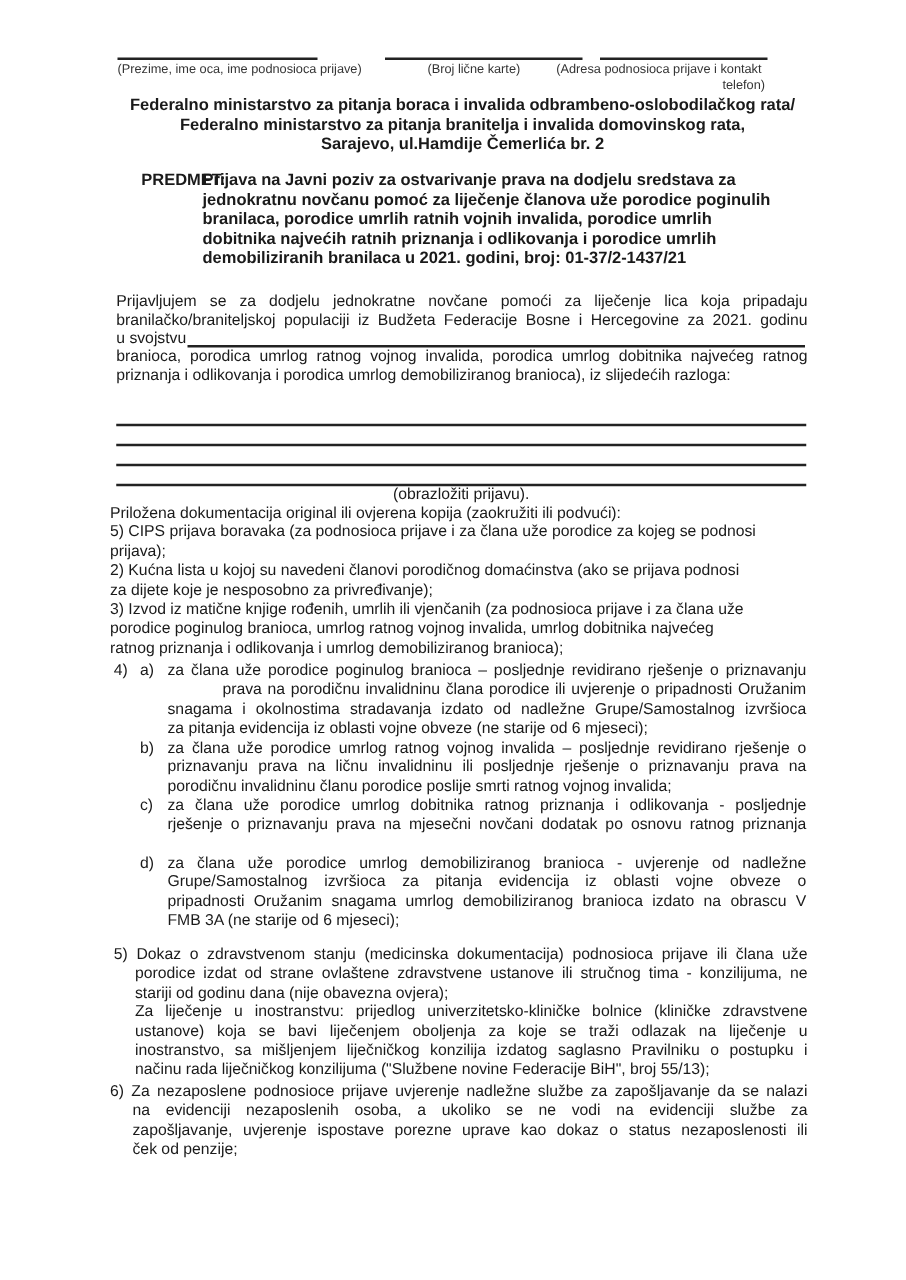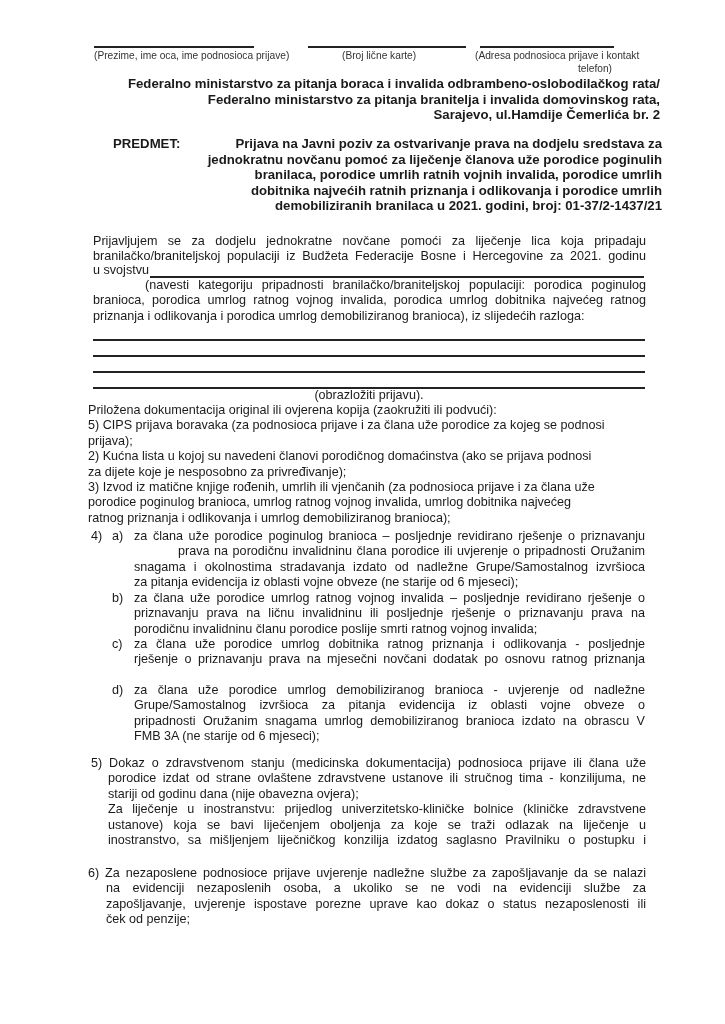--- a/index.html
+++ b/index.html
@@ -6,38 +6,38 @@
   body {
     width: 725px; height: 1024px; background: #ffffff; overflow: hidden;
     font-family: "Liberation Sans", sans-serif; color: #1a1a1a;
     position: relative;
   }
   .page { position: absolute; left: 0; top: 0; width: 725px; height: 1024px; }
   .abs { position: absolute; }
   .hline { position: absolute; height: 1.5px; background: #222; }
   .cap { position: absolute; font-size: 10.2px; color: #333; white-space: nowrap; }
   .center { text-align: center; }
-  .bold { font-weight: bold; text-align: right; }
+  .bold { font-weight: bold; }
   .t12 { font-size: 12.6px; line-height: 15.4px; }
   .t13 { font-size: 13.2px; line-height: 15.5px; }
   .just { text-align: justify; }
   .label { position: absolute; white-space: nowrap; }
 </style>
 </head>
 <body>
 
 <div class="page">
 
   <div class="hline" style="left:94px; top:46px; width:160px;"></div>
   <div class="hline" style="left:308px; top:46px; width:158px;"></div>
   <div class="hline" style="left:480px; top:46px; width:134px;"></div>
 
   <div class="cap" style="left:94px; top:50px;">(Prezime, ime oca, ime podnosioca prijave)</div>
   <div class="cap" style="left:342px; top:50px;">(Broj lične karte)</div>
-  <div class="cap" style="left:445px; top:50px;margin-left:30px;">(Adresa podnosioca prijave i kontakt</div>
+  <div class="cap" style="left:445px; top:50px;">(Adresa podnosioca prijave i kontakt</div>
   <div class="cap" style="left:578px; top:63px;">telefon)</div>
 
   <div class="abs center bold t13" style="left:80px; top:76px; width:580px;">
     <div>Federalno ministarstvo za pitanja boraca i invalida odbrambeno-oslobodilačkog rata/</div>
     <div>Federalno ministarstvo za pitanja branitelja i invalida domovinskog rata,</div>
     <div>Sarajevo, ul.Hamdije Čemerlića br. 2</div>
   </div>
 
   <div class="label bold t13" style="left:91px; top:136px;padding-left:22px;">PREDMET:</div>
   <div class="abs bold t13" style="left:162px; top:136px; width:500px;">
@@ -49,21 +49,20 @@
   </div>
 
   <div class="abs t12" style="left:93px; top:234px; width:553px;">
     <div class="just lastjust" style="text-align-last: justify;">Prijavljujem se za dodjelu jednokratne novčane pomoći za liječenje lica koja pripadaju</div>
     <div class="just" style="text-align-last: justify;">branilačko/braniteljskoj populaciji iz Budžeta Federacije Bosne i Hercegovine za 2021. godinu</div>
   </div>
   <div class="label t12" style="left:93px; top:263px;">u svojstvu</div>
   <div class="hline" style="left:150px; top:276px; width:494px;"></div>
 
   <div class="abs t12" style="left:93px; top:278px; width:553px;">
-    <div style="padding-left:52px; text-align:justify; text-align-last:justify;">(navesti kategoriju pripadnosti branilačko/braniteljskoj populaciji: porodica poginulog</div>
     <div style="text-align:justify; text-align-last:justify;">branioca, porodica umrlog ratnog vojnog invalida, porodica umrlog dobitnika najvećeg ratnog</div>
     <div>priznanja i odlikovanja i porodica umrlog demobiliziranog branioca), iz slijedećih razloga:</div>
   </div>
 
   <div class="hline" style="left:93px; top:339px; width:552px;"></div>
   <div class="hline" style="left:93px; top:355px; width:552px;"></div>
   <div class="hline" style="left:93px; top:371px; width:552px;"></div>
   <div class="hline" style="left:93px; top:387px; width:552px;"></div>
   <div class="abs center t12" style="left:93px; top:388px; width:552px;">(obrazložiti prijavu).</div>
 
@@ -116,20 +115,21 @@
     <div>FMB 3A (ne starije od 6 mjeseci);</div>
   </div>
 
   <div class="abs t12" style="left:91px; top:756px; width:555px;">
     <div style="text-align:justify; text-align-last:justify;">5) Dokaz o zdravstvenom stanju (medicinska dokumentacija) podnosioca prijave ili člana uže</div>
     <div style="padding-left:17px; text-align:justify; text-align-last:justify;">porodice izdat od strane ovlaštene zdravstvene ustanove ili stručnog tima - konzilijuma, ne</div>
     <div style="padding-left:17px;">stariji od godinu dana (nije obavezna ovjera);</div>
     <div style="padding-left:17px; text-align:justify; text-align-last:justify;">Za liječenje u inostranstvu: prijedlog univerzitetsko-kliničke bolnice (kliničke zdravstvene</div>
     <div style="padding-left:17px; text-align:justify; text-align-last:justify;">ustanove) koja se bavi liječenjem oboljenja za koje se traži odlazak na liječenje u</div>
     <div style="padding-left:17px; text-align:justify; text-align-last:justify;">inostranstvo, sa mišljenjem liječničkog konzilija izdatog saglasno Pravilniku o postupku i</div>
+    <div style="padding-left:17px;">načinu rada liječničkog konzilijuma ("Službene novine Federacije BiH", broj 55/13);</div>
   </div>
 
   <div class="abs t12" style="left:88px; top:866px; width:558px;">
     <div style="text-align:justify; text-align-last:justify;">6) Za nezaposlene podnosioce prijave uvjerenje nadležne službe za zapošljavanje da se nalazi</div>
     <div style="padding-left:18px; text-align:justify; text-align-last:justify;">na evidenciji nezaposlenih osoba, a ukoliko se ne vodi na evidenciji službe za</div>
     <div style="padding-left:18px; text-align:justify; text-align-last:justify;">zapošljavanje, uvjerenje ispostave porezne uprave kao dokaz o status nezaposlenosti ili</div>
     <div style="padding-left:18px;">ček od penzije;</div>
   </div>
 
 </div>

